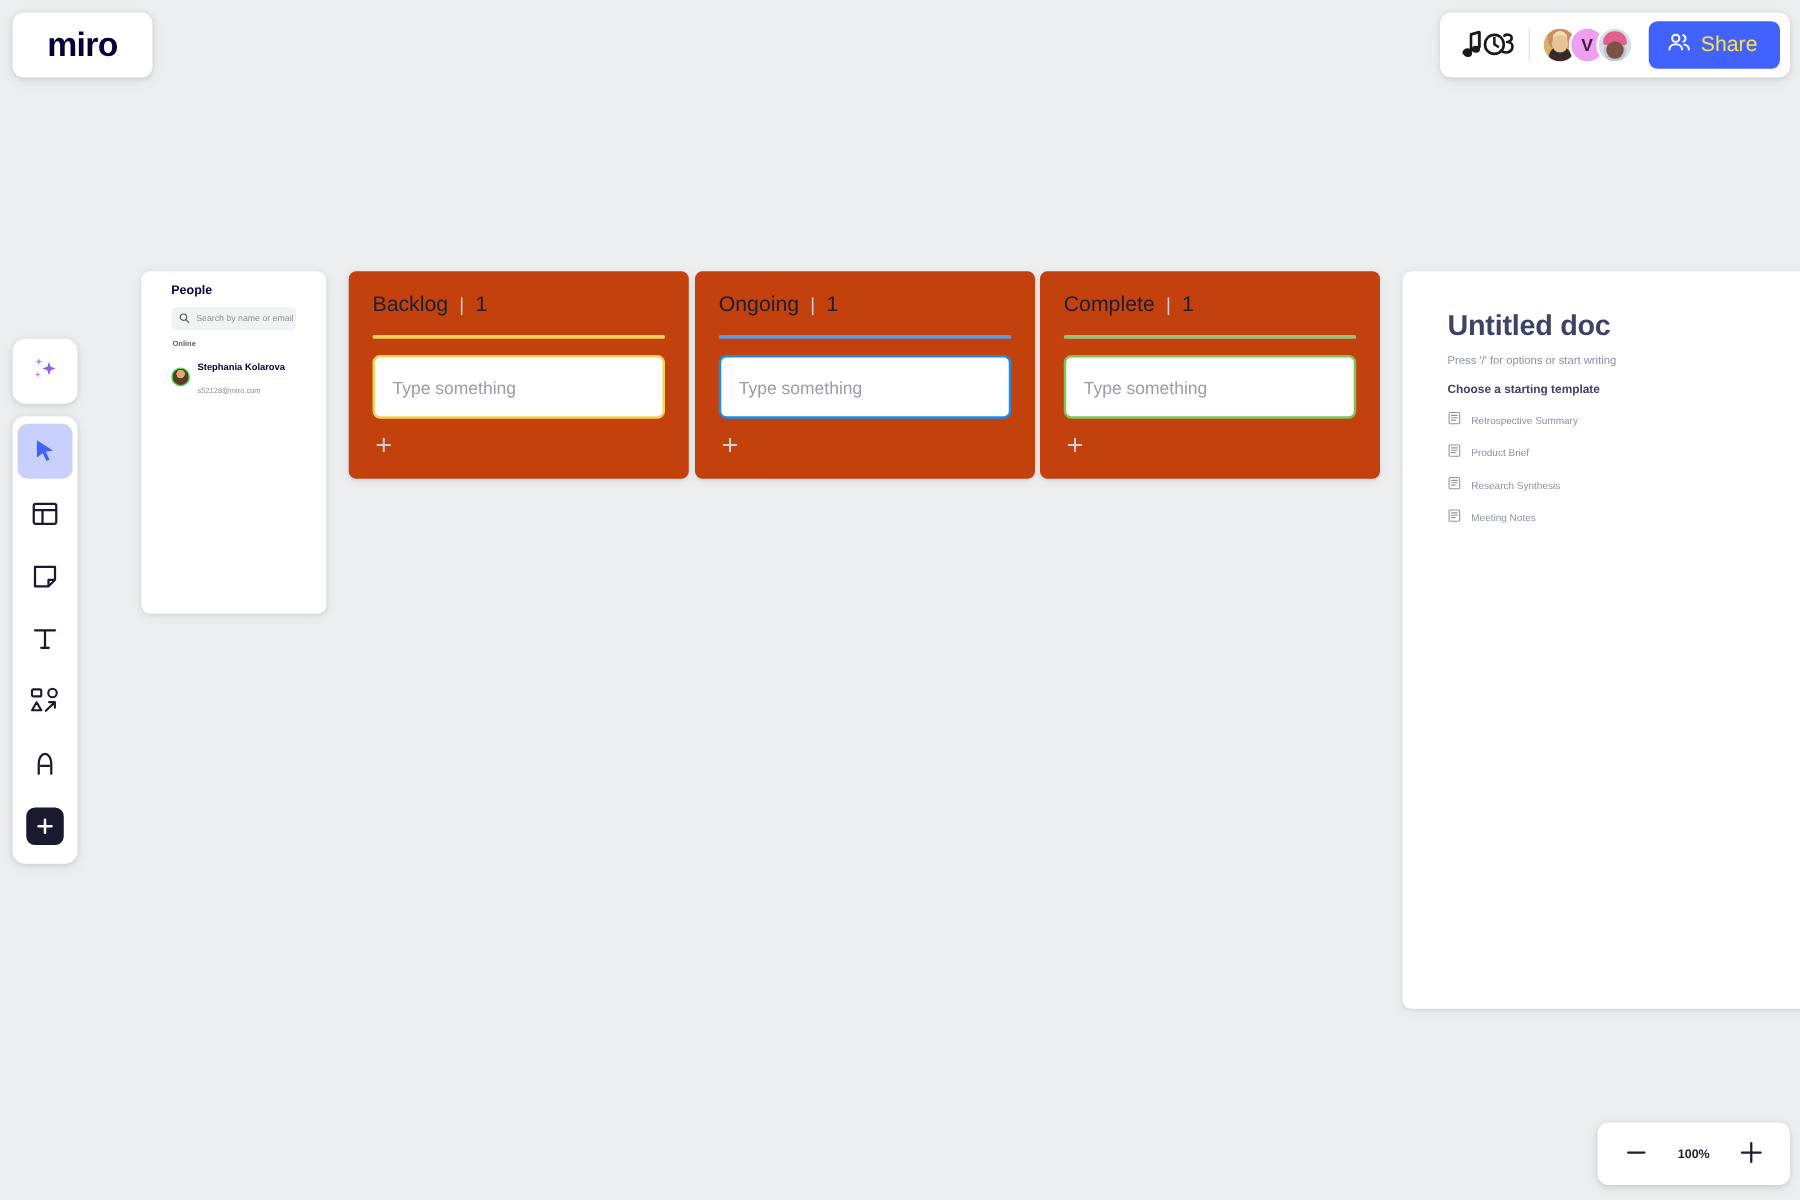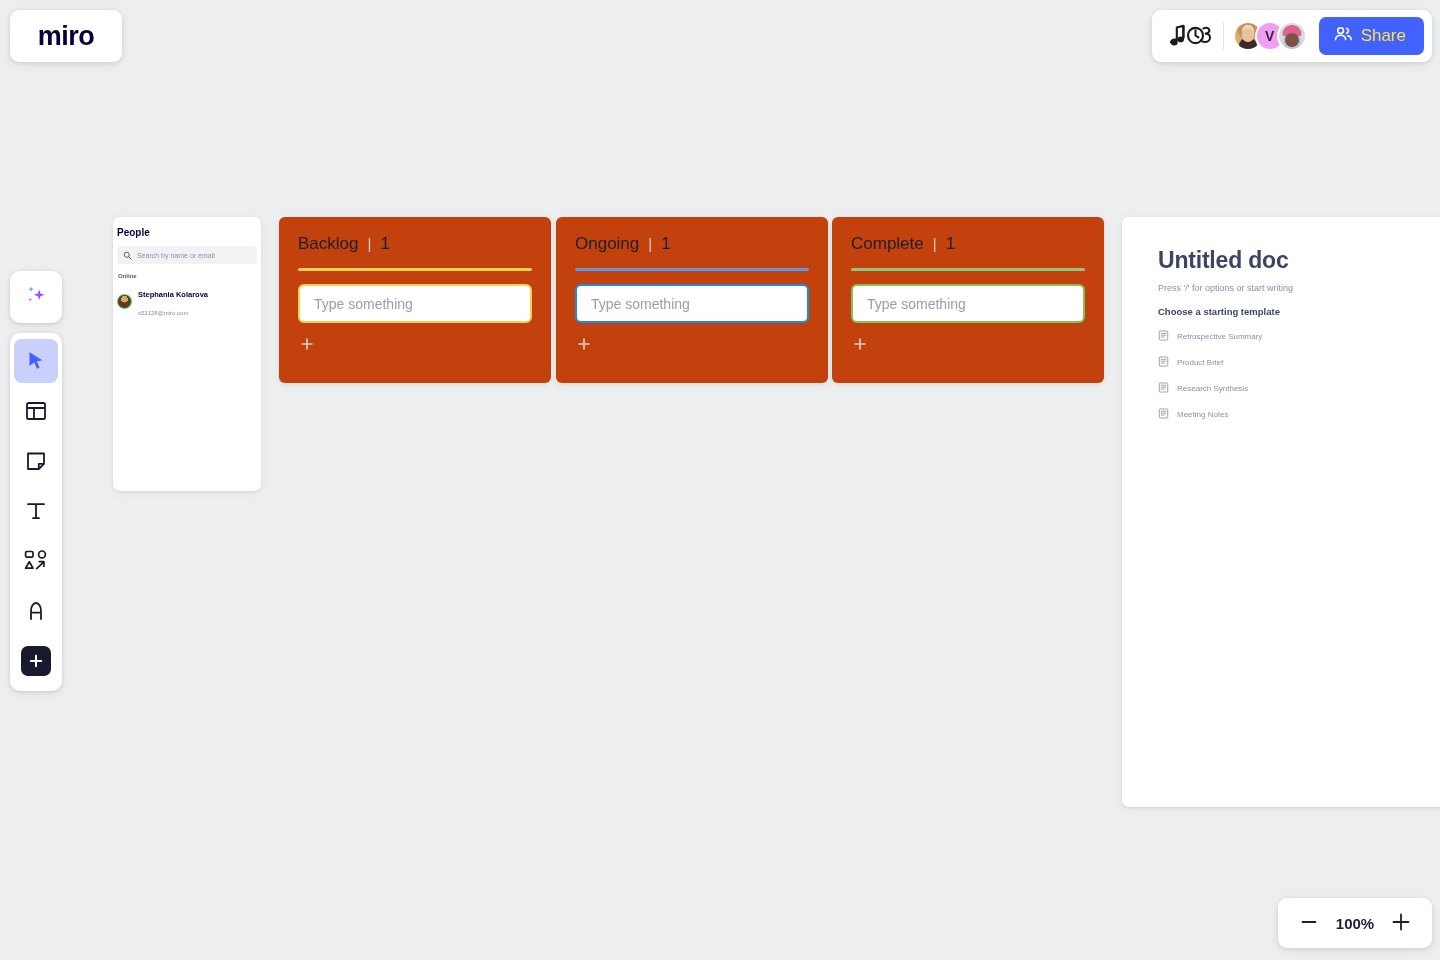--- a/index.html
+++ b/index.html
@@ -163,21 +163,21 @@
   
   #people-panel {
     position: absolute;
     left: 113px;
     top: 217px;
     width: 148px;
     height: 274px;
     background: #ffffff;
     border-radius: 7px;
     box-shadow: 0 1px 3px rgba(0,0,0,.07), 0 2px 10px rgba(0,0,0,.05);
-    padding: 10px 4px;
+    padding: 10px 24px;
   }
   #people-title {
     font-size: 10px;
     font-weight: 700;
     color: #05003a;
     margin-bottom: 8px;
   }
   #people-search {
     height: 18px;
     background: #f1f2f4;
@@ -236,21 +236,21 @@
   }
   .kcol-head .sep { color: #cfd0d8; font-size: 15px; }
   .kcol-head .cnt { color: #1f1f33; }
   .kcol-rule {
     height: 3px;
     border-radius: 2px;
     margin-top: 16px;
   }
   .kcol-input {
     margin-top: 13px;
-    height: 39px;
+    height: 51px;
     border-radius: 6px;
     border: 2px solid #ccc;
     display: flex; align-items: center;
     padding: 16px 14px;
     cursor: text;
     background: #fff;
   }
   .kcol-input .ph {
     font-size: 14px;
     color: #9b9bab;
@@ -316,21 +316,21 @@
     padding: 0 14px;
     gap: 6px;
   }
   .zoom-btn {
     width: 34px; height: 34px;
     display: flex; align-items: center; justify-content: center;
     cursor: pointer;
     border: none; background: transparent;
   }
   #zoom-level {
-    font-size: 15px;
+    font-size: 10px;
     font-weight: 700;
     color: #1f1f33;
     min-width: 46px;
     text-align: center;
     font-family: "Liberation Sans", sans-serif;
   }
 </style>
 </head>
 <body>
 

